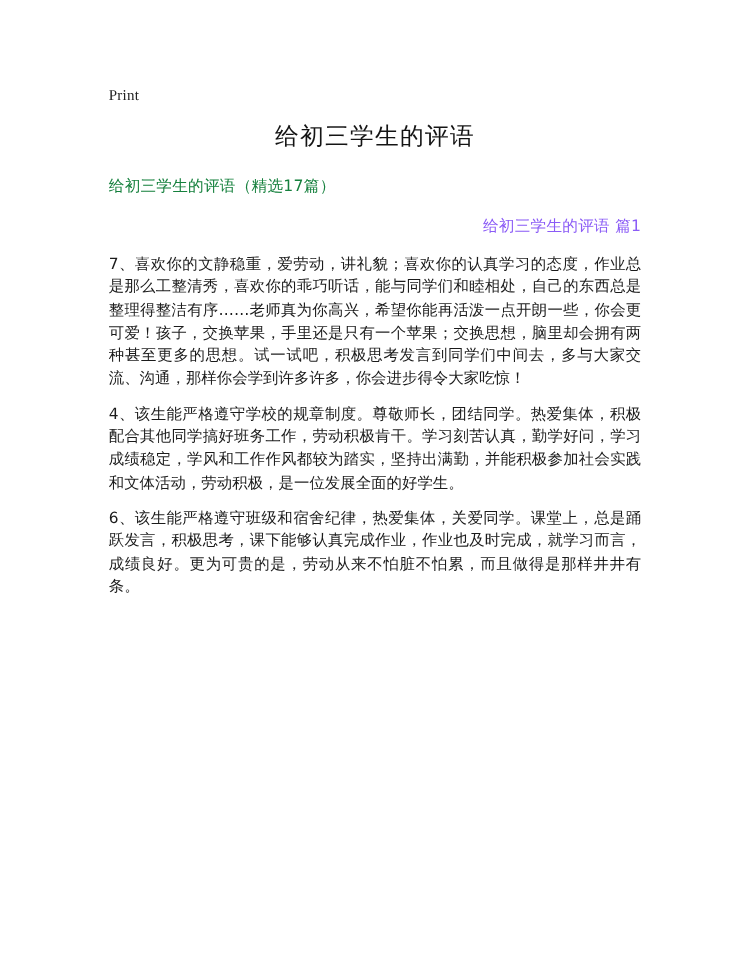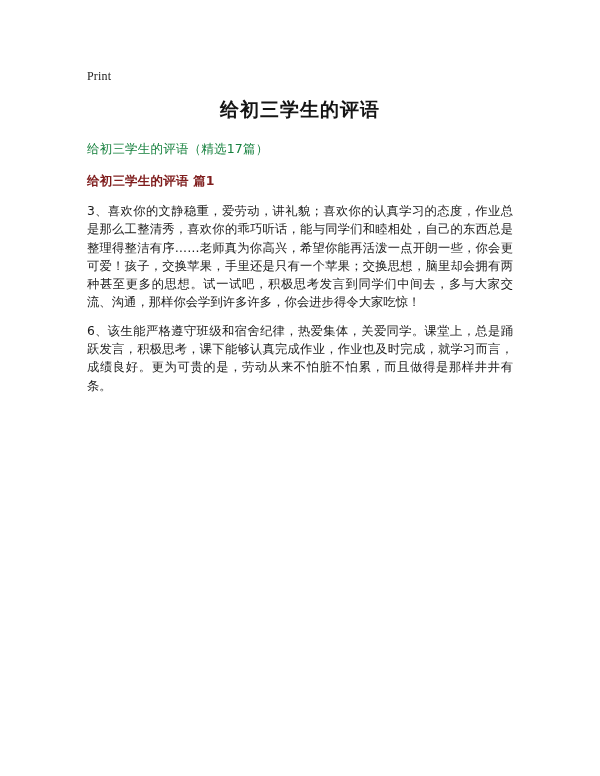--- a/index.html
+++ b/index.html
@@ -37,40 +37,41 @@
   }
   .doc-body {
     position: absolute;
     left: 87px;
     top: 96px;
     width: 426px;
   }
   .doc-title {
     font-size: 19px;
     line-height: 26px;
-    font-weight: 700;
+    font-weight: 400;
     text-align: center;
     color: #141414;
     margin: 0 0 18px 0;
     letter-spacing: 1px;
   }
   .doc-subtitle {
     font-size: 12.5px;
     line-height: 18px;
     color: #15803d;
     margin: 0 0 14px 0;
     letter-spacing: 0.2px;
   }
   .doc-heading {
     font-size: 12.5px;
     line-height: 18px;
-    font-weight: 700;
-    color: #7f1d1d;
+    font-weight: 400;
+    color: #8b5cf6;
     margin: 0 0 12px 0;
     letter-spacing: 0.2px;
+    text-align: right;
   }
   .para {
     font-size: 12.3px;
     line-height: 18.3px;
     color: #1b1b1b;
     margin: 0 0 10px 0;
     text-align: justify;
     text-justify: inter-ideograph;
     letter-spacing: 0.05px;
     word-break: break-all;
@@ -88,19 +89,20 @@
 
   <div class="doc-body">
 
     <h1 class="doc-title">给初三学生的评语</h1>
 
     <p class="doc-subtitle">给初三学生的评语（精选17篇）</p>
 
     <h2 class="doc-heading">给初三学生的评语 篇1</h2>
 
     <div>
-      <p class="para">3、喜欢你的文静稳重，爱劳动，讲礼貌；喜欢你的认真学习的态度，作业总是那么工整清秀，喜欢你的乖巧听话，能与同学们和睦相处，自己的东西总是整理得整洁有序……老师真为你高兴，希望你能再活泼一点开朗一些，你会更可爱！孩子，交换苹果，手里还是只有一个苹果；交换思想，脑里却会拥有两种甚至更多的思想。试一试吧，积极思考发言到同学们中间去，多与大家交流、沟通，那样你会学到许多许多，你会进步得令大家吃惊！</p>
+      <p class="para">7、喜欢你的文静稳重，爱劳动，讲礼貌；喜欢你的认真学习的态度，作业总是那么工整清秀，喜欢你的乖巧听话，能与同学们和睦相处，自己的东西总是整理得整洁有序……老师真为你高兴，希望你能再活泼一点开朗一些，你会更可爱！孩子，交换苹果，手里还是只有一个苹果；交换思想，脑里却会拥有两种甚至更多的思想。试一试吧，积极思考发言到同学们中间去，多与大家交流、沟通，那样你会学到许多许多，你会进步得令大家吃惊！</p>
+      <p class="para">4、该生能严格遵守学校的规章制度。尊敬师长，团结同学。热爱集体，积极配合其他同学搞好班务工作，劳动积极肯干。学习刻苦认真，勤学好问，学习成绩稳定，学风和工作作风都较为踏实，坚持出满勤，并能积极参加社会实践和文体活动，劳动积极，是一位发展全面的好学生。</p>
       <p class="para">6、该生能严格遵守班级和宿舍纪律，热爱集体，关爱同学。课堂上，总是踊跃发言，积极思考，课下能够认真完成作业，作业也及时完成，就学习而言，成绩良好。更为可贵的是，劳动从来不怕脏不怕累，而且做得是那样井井有条。</p>
 
     </div>
 
   </div>
 </div>
 
 </body></html>

